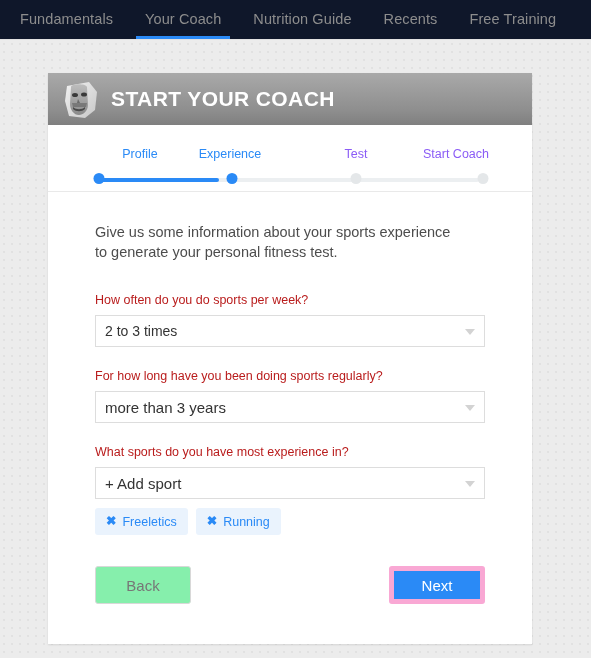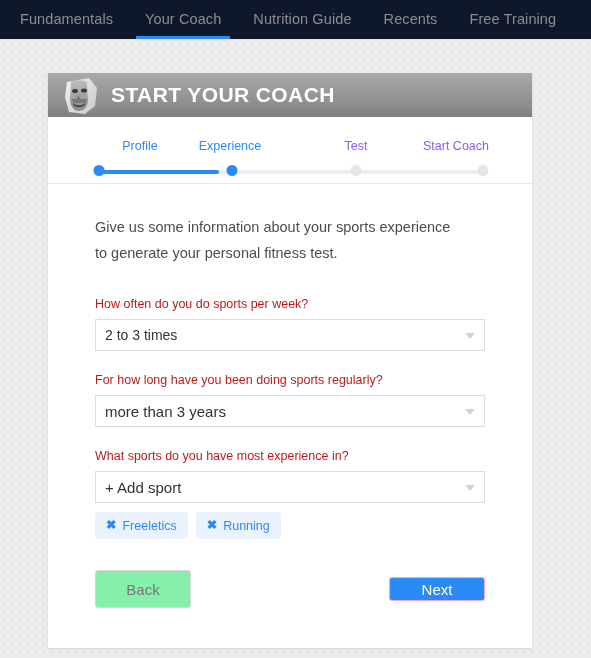--- a/index.html
+++ b/index.html
@@ -62,21 +62,21 @@
     position: absolute;
     left: 48px;
     top: 73px;
     width: 484px;
     background: #ffffff;
     box-shadow: 0 1px 2px rgba(0,0,0,0.10);
   }
 
   
   .card-header {
-    height: 44px;
+    height: 52px;
     background: linear-gradient(to bottom, #a9a9a9 0%, #9a9a9a 40%, #8e8e8e 72%, #7f7f7f 100%);
     display: flex;
     align-items: center;
     padding-left: 11px;
     box-sizing: border-box;
   }
   .coach-avatar {
     width: 44px;
     height: 44px;
     flex: 0 0 44px;
@@ -142,21 +142,21 @@
   }
   .step-dot.on  { background: #2a8af6; }
   .step-dot.off { background: #e4e7e9; }
 
   
   .card-body {
     padding: 30px 47px 0 47px;
   }
   .intro {
     font-size: 14.5px;
-    line-height: 26px;
+    line-height: 20px;
     color: #4d4d4d;
     margin: 0 0 31px 0;
     max-width: 370px;
   }
   .field { margin-bottom: 22px; }
   .field-label {
     font-size: 12.5px;
     color: #b91c1c;
     margin-bottom: 8px;
   }
@@ -228,23 +228,23 @@
     align-items: center;
     justify-content: center;
   }
   .btn-back {
     width: 96px; height: 38px;
     background: #86efac;
     border: 1px solid #d8d8d8;
     color: #777777;
   }
   .btn-next {
-    width: 96px; height: 24px;
+    width: 96px; height: 38px;
     background: #2a8af6;
-    border: 1px solid #f9a8d4;
+    border: 5px solid #f9a8d4;
     color: #ffffff;
   }
 </style>
 </head>
 <body>
 
 <div class="topnav">
   <div class="topnav-inner">
     <div class="nav-tab">
       <span>Fundamentals</span>

